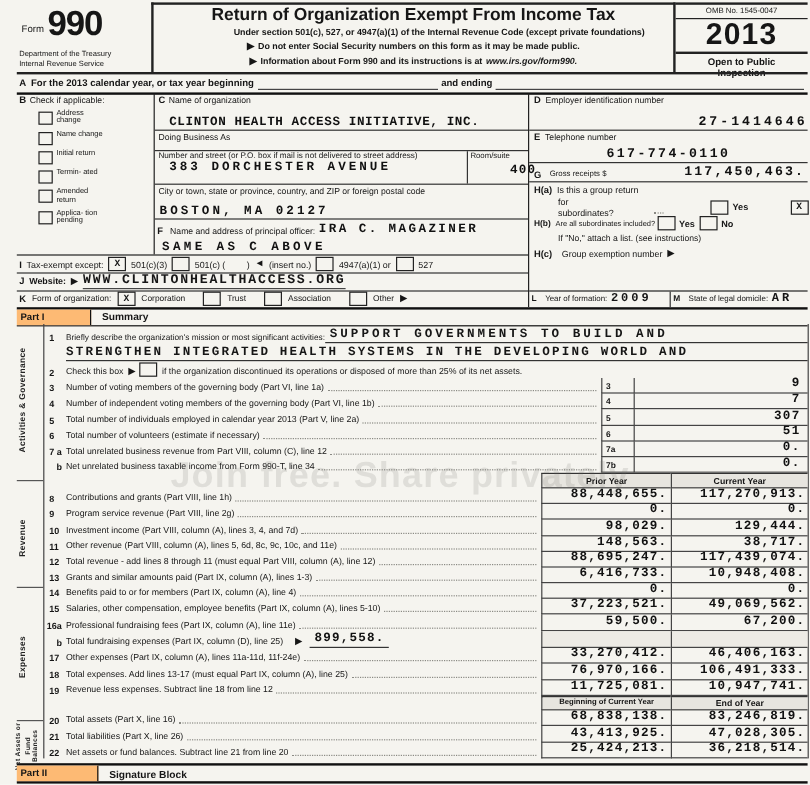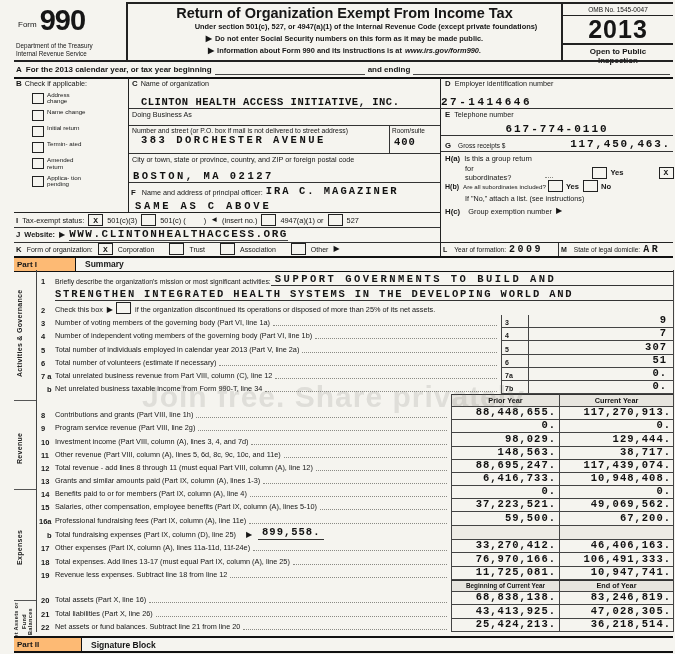--- a/index.html
+++ b/index.html
@@ -52,39 +52,39 @@
   .c-col{flex:1;border-left:1.5px solid #222;display:flex;flex-direction:column;min-width:0;}
   .c-lab{height:12px;padding:1px 0 0 3px;}
   .c-pfx{font-weight:700;font-size:7.8px;margin-right:3px;}
   .c-name{height:17px;border-bottom:1px solid #333;padding-left:12px;display:flex;align-items:flex-end;}
   .c-dba{height:15px;border-bottom:1px solid #333;padding:1px 0 0 3px;}
   .street-block{height:27px;border-bottom:1px solid #333;display:flex;}
   .street-main{flex:1;min-width:0;}
   .street-main .lab{padding:1px 0 0 3px;font-size:6.8px;}
   .street-main .val{padding-left:12px;}
   .room{width:48px;border-left:1px solid #333;font-size:6.5px;padding:1px 0 0 2px;}
-  .room .val{padding-left:2px;margin-top:2px;}
+  .room .val{padding-left:2px;margin-top:2px;margin-left:31px;}
   .c-citylab{height:11px;padding:1px 0 0 3px;}
   .c-city{height:16px;padding-left:4px;display:flex;align-items:flex-end;}
   .f-block{border-top:1px solid #333;flex:1;padding:2px 0 0 2px;}
   .f-line1{display:flex;align-items:flex-end;gap:3px;}
   .f-line2{margin-top:3px;padding-left:4px;}
 
   .irow{border-top:1.5px solid #222;height:14px;display:flex;align-items:center;gap:4px;font-size:7.4px;padding-left:2px;}
   .irow .pfx{font-weight:700;font-size:7.8px;}
   .jrow{border-top:1px solid #333;height:14px;display:flex;align-items:center;gap:4px;padding-left:2px;}
   .jrow .url{font-family:"Liberation Mono","DejaVu Sans Mono",monospace;font-weight:700;font-size:11px;
              letter-spacing:1.5px;border-bottom:1px solid #444;}
   .krow{border-top:1px solid #333;height:13px;display:flex;align-items:center;gap:5px;font-size:7px;padding-left:2px;}
   .krow .pfx,.jrow .pfx{font-weight:700;font-size:7.8px;}
 
   .col-right{width:232px;border-left:1.5px solid #222;display:flex;flex-direction:column;}
   .d-lab{height:12px;padding:1px 0 0 4px;}
   .d-pfx{font-weight:700;font-size:7.8px;margin-right:4px;}
-  .ein{height:17px;border-bottom:1px solid #333;display:flex;align-items:flex-end;justify-content:flex-start;}
+  .ein{height:17px;border-bottom:1px solid #333;display:flex;align-items:flex-end;justify-content:flex-end;}
   .e-lab{height:11px;padding:1px 0 0 4px;}
   .phone{height:14px;border-bottom:1px solid #333;display:flex;align-items:flex-end;justify-content:center;}
   .grow{height:14px;border-bottom:1px solid #333;display:flex;align-items:flex-end;padding:0 2px 1px 4px;}
   .grow .glab{font-size:6.5px;margin:0 2px 1px 3px;}
   .grow .val{margin-left:auto;}
   .ha1{height:12px;padding:2px 0 0 4px;}
   .ha2{height:14px;display:flex;align-items:center;padding-left:24px;font-size:7.4px;gap:31px;}
   .yn{display:flex;align-items:center;gap:3px;margin-left:4px;font-size:7.6px;font-weight:700;}
   .hb{height:13px;display:flex;align-items:center;padding-left:4px;font-size:6.2px;}
   .hbnote{height:11px;padding:1px 0 0 24px;font-size:7.2px;}
@@ -244,21 +244,21 @@
               <span>Name and address of principal officer:</span>
               <span class="tv">IRA C. MAGAZINER</span>
             </div>
             <div class="f-line2"><span class="tv" style="letter-spacing:2.8px;">SAME AS C ABOVE</span></div>
           </div>
         </div>
       </div>
 
       <div class="irow">
         <span class="pfx">I</span>
-        <span>Tax-exempt status:</span>
+        <span>Tax-exempt except:</span>
         <span class="cb big">X</span>
         <span>501(c)(3)</span>
         <span class="cb big"></span>
         <span>501(c) (</span>
         <span style="margin-left:14px;">)</span>
         <span class="arrow">◄</span>
         <span>(insert no.)</span>
         <span class="cb big"></span>
         <span>4947(a)(1) or</span>
         <span class="cb big"></span>

